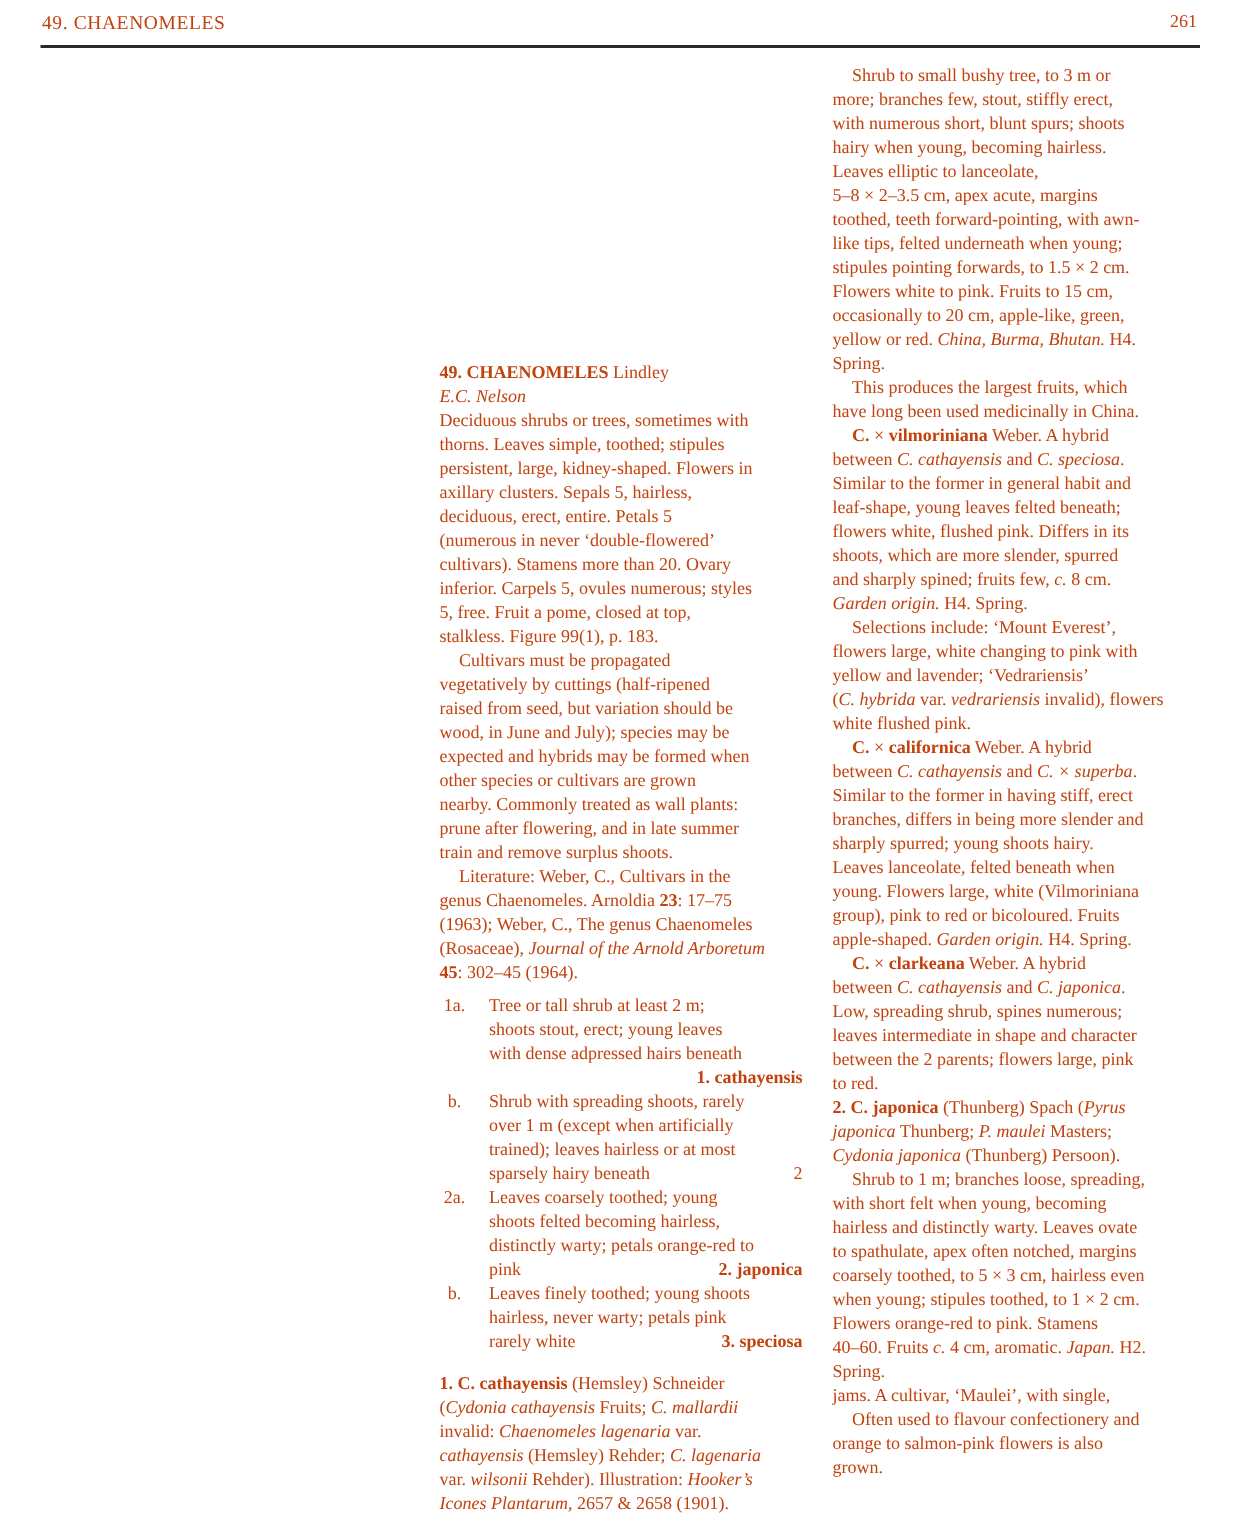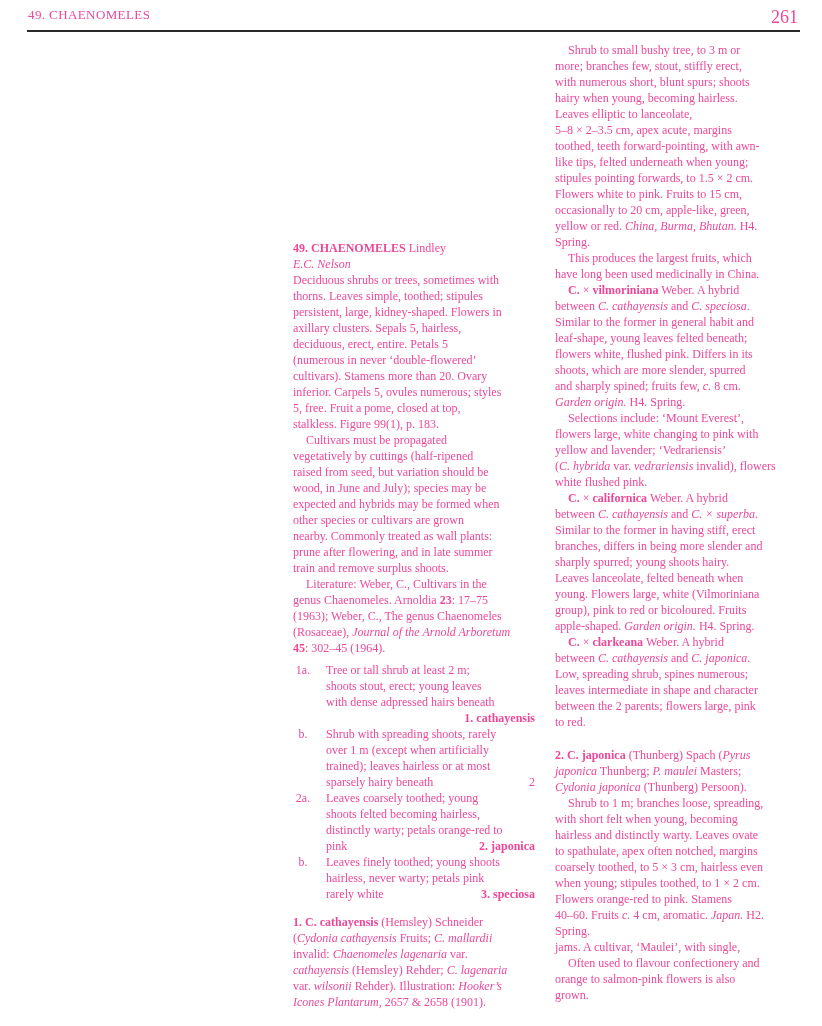--- a/index.html
+++ b/index.html
@@ -1,19 +1,19 @@
 <!DOCTYPE html>
 <html><head>
 <meta charset="utf-8">
 <style>
   html,body{margin:0;padding:0;background:#ffffff;}
   .page{position:relative;width:822px;height:1026px;background:#ffffff;overflow:hidden;
-        font-family:"Liberation Serif", serif;color:#ec4899;}
+        font-family:"Liberation Serif", serif;color:#c2410c;}
   .running-head{position:absolute;top:7px;left:28px;font-size:13px;letter-spacing:0.4px;}
-  .page-num{position:absolute;top:7px;right:24px;font-size:18px;}
+  .page-num{position:absolute;top:7px;right:24px;font-size:12px;}
   .rule{position:absolute;top:30px;left:27px;width:773px;height:1.6px;background:#2a2a2a;}
   .col{position:absolute;font-size:12px;line-height:16px;}
   #col-left{left:293px;top:240px;width:242px;}
   #col-right{left:555px;top:42px;width:242px;}
   .line{position:relative;white-space:pre;height:16px;}
   .ind{padding-left:13px;}
   .rseg{position:absolute;right:0;top:0;}
   .seg-b{font-weight:bold;}
   .seg-i{font-style:italic;}
   .key-item{position:relative;padding-left:33px;}
@@ -150,21 +150,21 @@
         <div class="line"><span>apple-shaped. </span><span class="seg-i">Garden origin.</span><span> H4. Spring.</span></div>
       </div>
       <div>
         <div class="line ind"><span class="seg-b">C.</span><span> × </span><span class="seg-b">clarkeana</span><span> Weber. A hybrid</span></div>
         <div class="line"><span>between </span><span class="seg-i">C. cathayensis</span><span> and </span><span class="seg-i">C. japonica</span><span>.</span></div>
         <div class="line"><span>Low, spreading shrub, spines numerous;</span></div>
         <div class="line"><span>leaves intermediate in shape and character</span></div>
         <div class="line"><span>between the 2 parents; flowers large, pink</span></div>
         <div class="line"><span>to red.</span></div>
       </div>
-      <div style="margin-top: 17px; font-family: Liberation Serif, serif;">
+      <div style=" font-family: Liberation Serif, serif;">
         <div class="line"><span class="seg-b">2. C. japonica</span><span> (Thunberg) Spach (</span><span class="seg-i">Pyrus</span></div>
         <div class="line"><span class="seg-i">japonica</span><span> Thunberg; </span><span class="seg-i">P. maulei</span><span> Masters;</span></div>
         <div class="line"><span class="seg-i">Cydonia japonica</span><span> (Thunberg) Persoon).</span></div>
       </div>
       <div>
         <div class="line ind"><span>Shrub to 1 m; branches loose, spreading,</span></div>
         <div class="line"><span>with short felt when young, becoming</span></div>
         <div class="line"><span>hairless and distinctly warty. Leaves ovate</span></div>
         <div class="line"><span>to spathulate, apex often notched, margins</span></div>
         <div class="line"><span>coarsely toothed, to 5 × 3 cm, hairless even</span></div>

